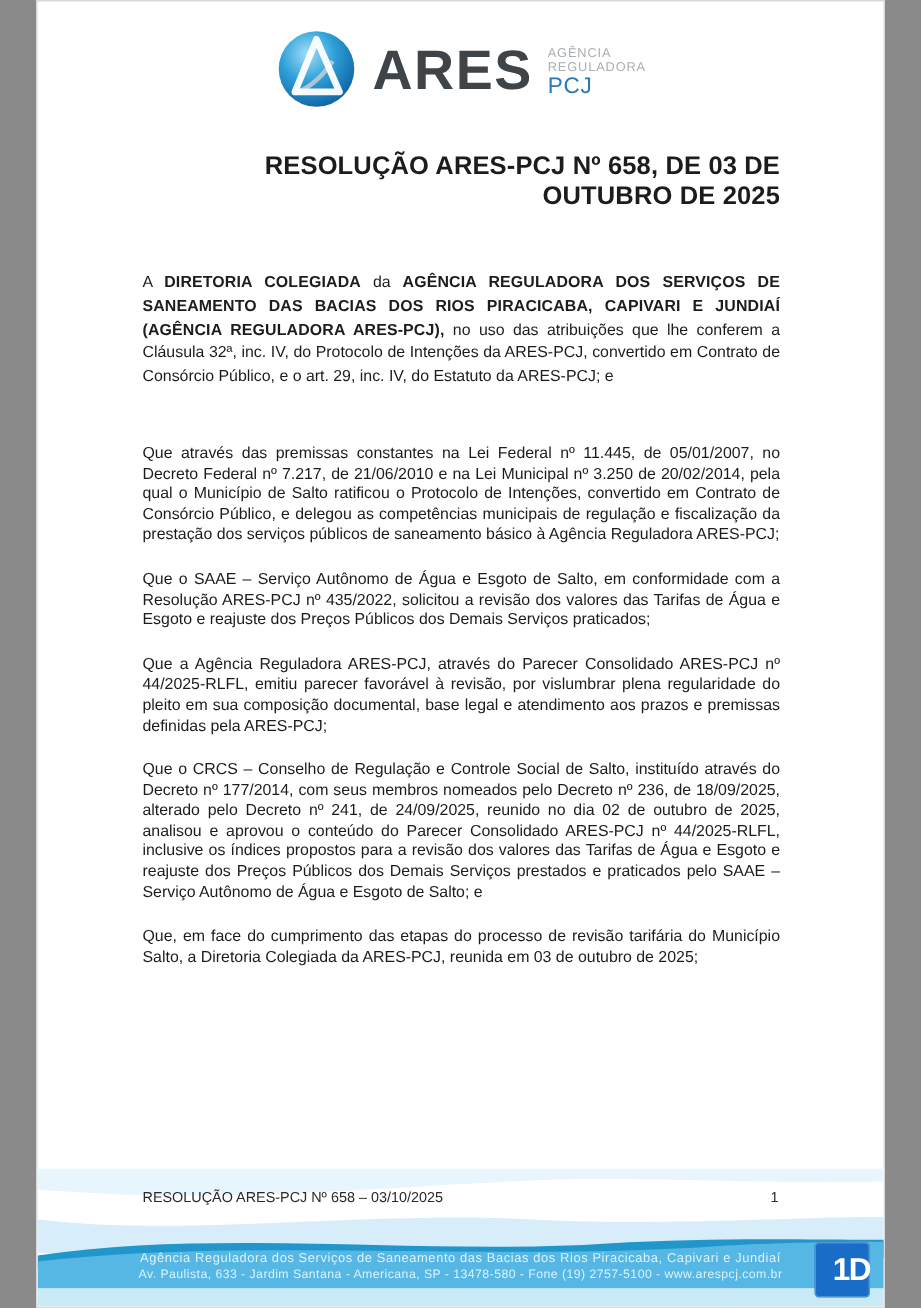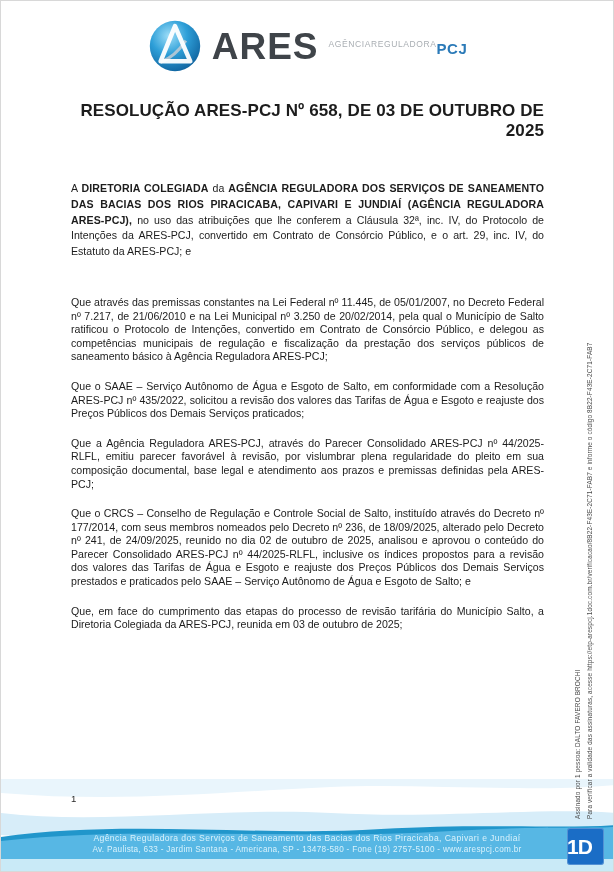--- a/index.html
+++ b/index.html
@@ -1,19 +1,19 @@
 <!DOCTYPE html>
 <html><head>
 <meta charset="utf-8">
 <style>
   * { margin: 0; padding: 0; box-sizing: border-box; }
   html, body { background: #8a8a8a; }
   .page {
     position: relative;
-    width: 614px;
+    width: 566px;
     height: 872px;
     margin: 0 auto;
     background: #ffffff;
     border: 1px solid #d8d8d8;
     overflow: hidden;
     font-family: "Liberation Sans", sans-serif;
     color: #1c1c1c;
   }
   .content { padding: 0 69px 0 70px; }
 
@@ -27,23 +27,23 @@
     height: 58px;
   }
   .globe { width: 54px; height: 54px; flex: 0 0 auto; }
   .logo-name {
     font-size: 37px;
     font-weight: bold;
     color: #3f4449;
     letter-spacing: 1px;
     line-height: 1;
   }
-  .logo-right { display: flex; flex-direction: row; justify-content: center; line-height: 1.05; padding-top: 4px; }
+  .logo-right { display: flex; flex-direction: column; justify-content: center; line-height: 1.05; padding-top: 4px; }
   .logo-tag { font-size: 8.5px; color: #a9aeb3; letter-spacing: 0.6px; }
-  .logo-sub { font-size: 15px; font-weight: bold; color: #2b7ab8; letter-spacing: 0.5px; margin-top: 1px; }
+  .logo-sub { font-size: 15px; font-weight: normal; color: #2b7ab8; letter-spacing: 0.5px; margin-top: 1px; }
 
   
   .doc-title {
     margin-top: 26px;
     text-align: right;
     font-size: 17px;
     font-weight: bold;
     letter-spacing: 0.1px;
   }
 
@@ -96,21 +96,21 @@
     z-index: 2;
   }
   .band-line1 { font-size: 8.6px; letter-spacing: 0.4px; }
   .band-line2 { font-size: 8.2px; letter-spacing: 0.3px; margin-top: 2px; }
   .doc-badge {
     position: absolute;
     right: 9px; bottom: 6px;
     width: 37px; height: 37px;
     background: #1a6dc6;
     border-radius: 3px;
-    display: flex; align-items: center; justify-content: flex-start;
+    display: flex; align-items: center; justify-content: flex-end;
     z-index: 3;
     box-shadow: 0 0 0 1px rgba(255,255,255,0.25) inset;
   }
   .doc-badge span {
     color: #ffffff; font-size: 21px; font-weight: bold; letter-spacing: -1px;
   }
 
   
   .v-line {
     position: absolute;
@@ -169,20 +169,21 @@
   <svg class="waves" viewBox="0 0 614 92" preserveAspectRatio="none">
     <rect width="614" height="92" fill="#ffffff"></rect>
     <path d="M0 0 H614 V6 C520 14 420 4 330 8 C220 13 120 24 0 14 Z" fill="#e9f5fc"></path>
     <path d="M0 34 C100 46 220 28 330 34 C440 40 540 28 614 34 V54 C520 62 400 46 300 54 C200 61 90 64 0 56 Z" fill="#d7edf9"></path>
     <path d="M0 58 C120 40 260 58 380 50 C480 44 560 50 614 46 V58 C500 64 360 50 240 60 C140 67 60 68 0 66 Z" fill="#2196cb"></path>
     <path d="M0 62 C140 46 300 62 450 52 C530 47 580 50 614 48 V80 H0 Z" fill="#57b7e4"></path>
     <rect y="80" width="614" height="12" fill="#c9eaf7"></rect>
   </svg>
 
   <div class="page-ref-row">
+    <span>RESOLUÇÃO ARES-PCJ Nº 658 – 03/10/2025</span>
     <span>1</span>
   </div>
 
   <div class="band-text">
     <div class="band-line1">Agência Reguladora dos Serviços de Saneamento das Bacias dos Rios Piracicaba, Capivari e Jundiaí</div>
     <div class="band-line2">Av. Paulista, 633 - Jardim Santana - Americana, SP - 13478-580 - Fone (19) 2757-5100 - www.arespcj.com.br</div>
   </div>
 
   <div class="doc-badge">
     <span>1D</span>

